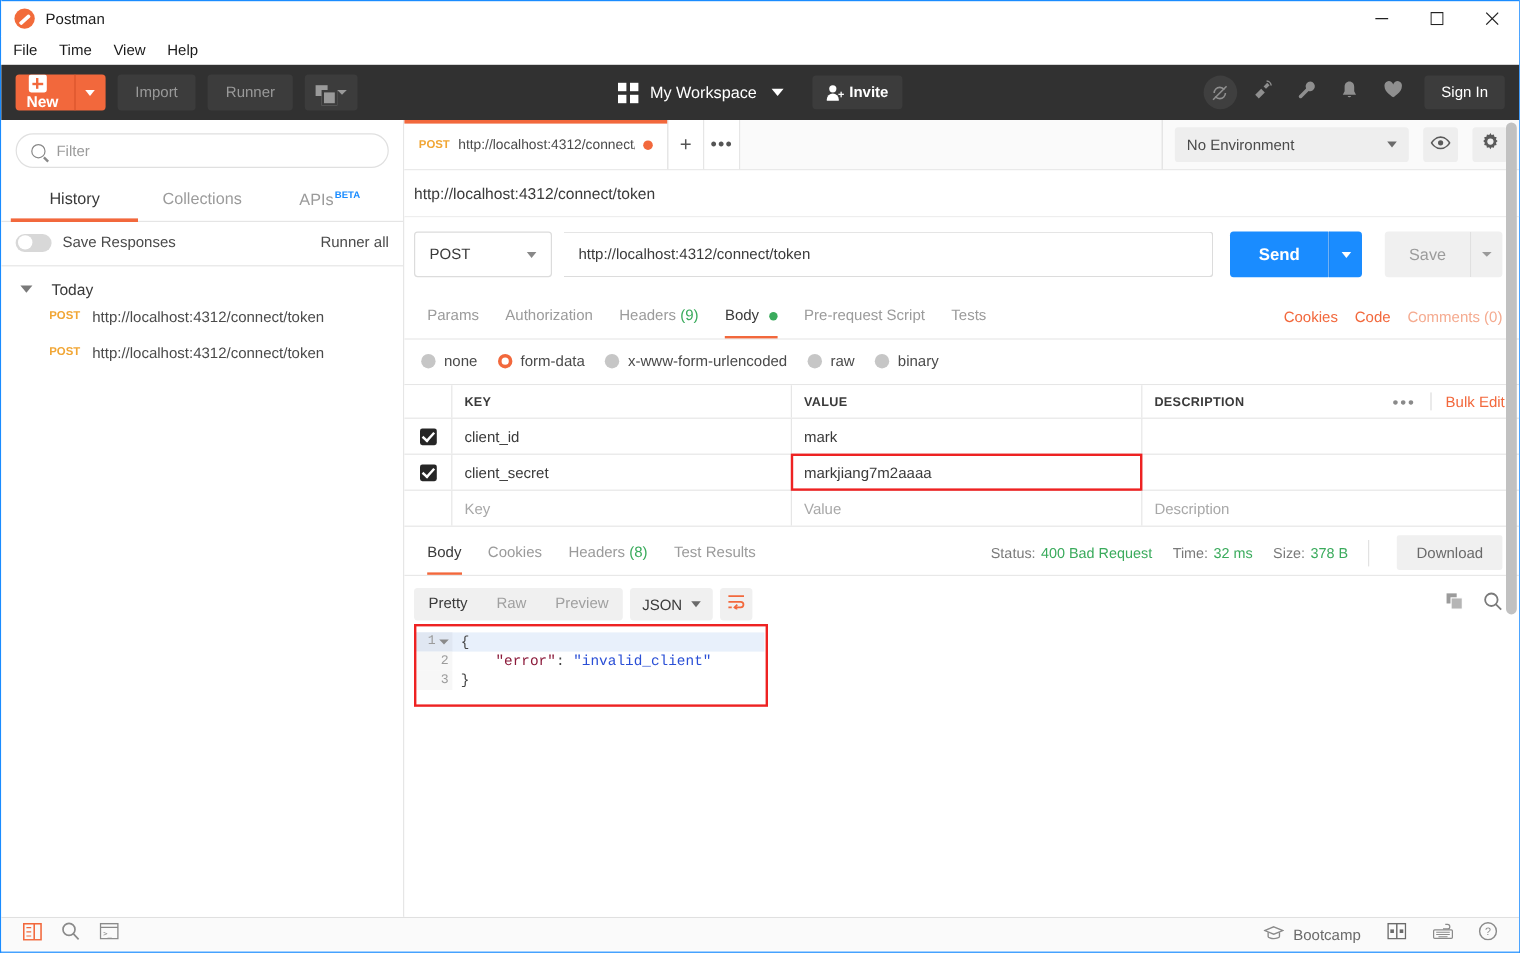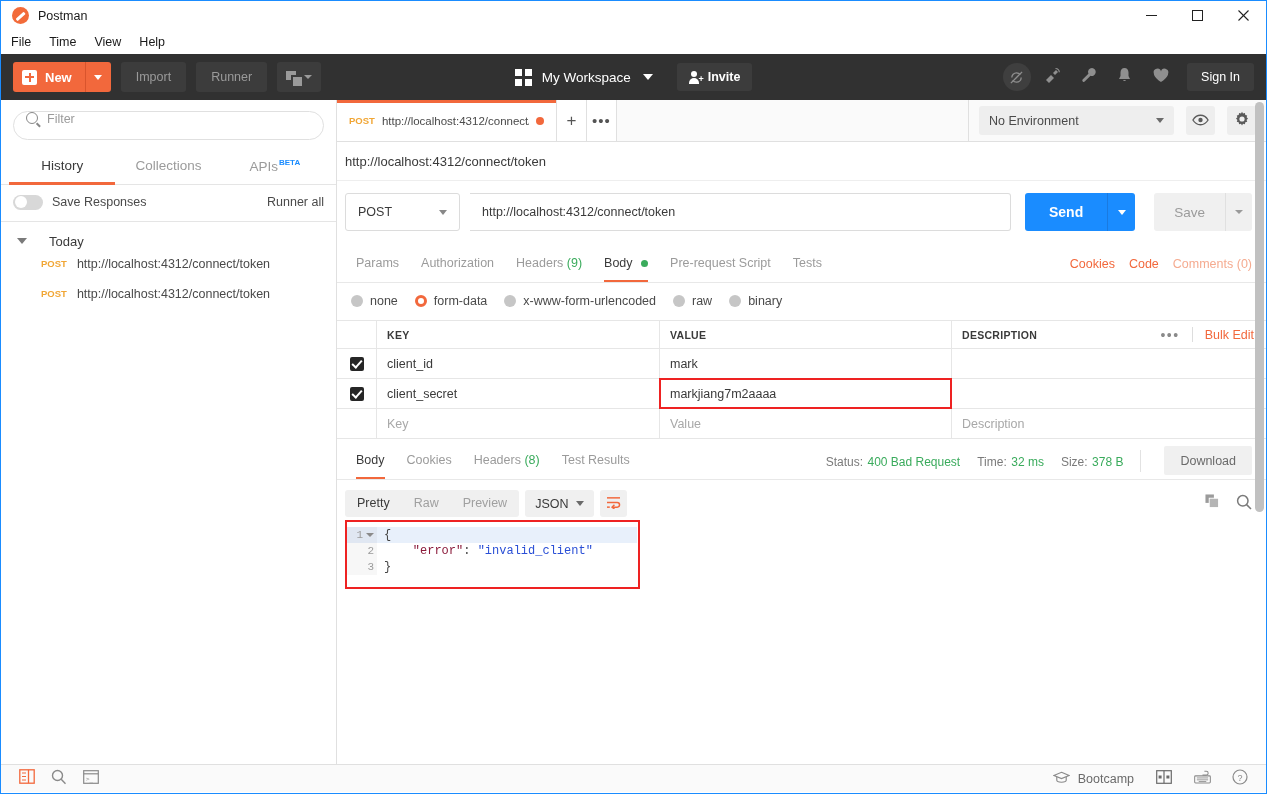--- a/index.html
+++ b/index.html
@@ -47,21 +47,21 @@
 
   
   .toolbar {
     height: 46px; background: #313131; display: flex; align-items: center;
     padding: 0 12px; position: relative;
   }
   .btn-new {
     display: flex; align-items: center; height: 30px; background: #f2683c;
     border-radius: 3px; overflow: hidden; cursor: pointer;
   }
-  .btn-new-main { display: flex; align-items: center; padding: 0 13px 0 9px; height: 30px; }
+  .btn-new-main { display: flex; align-items: center; padding: 0 13px 0 9px; height: 30px; flex-direction: column; }
   .plus-box {
     width: 15px; height: 15px; background: #fff; border-radius: 2px;
     position: relative; margin-right: 8px; flex: none;
   }
   .plus-box::before, .plus-box::after {
     content: ""; position: absolute; background: #f2683c;
   }
   .plus-box::before { left: 6.5px; top: 3px; width: 2px; height: 9px; }
   .plus-box::after { left: 3px; top: 6.5px; width: 9px; height: 2px; }
   .btn-new-label { color: #fff; font-size: 13px; font-weight: bold; }
@@ -130,21 +130,21 @@
   }
 
   
   .main { display: flex; height: calc(794px - 31px - 23px - 46px - 28px - 2px); }
 
   
   .sidebar { width: 336px; border-right: 1px solid #e0e0e0; background: #fff; display: flex; flex-direction: column; flex: none; }
   .filter-wrap { padding: 11px 12px 9px 12px; }
   .filter-box {
     height: 29px; border: 1px solid #e0e0e0; border-radius: 15px; display: flex;
-    padding: 0 12px; gap: 9px; background: #fff;
+    align-items: center; padding: 0 12px; gap: 9px; background: #fff;
   }
   .mag { width: 12px; height: 12px; border: 1.6px solid #888; border-radius: 50%; position: relative; flex: none; }
   .mag::after { content: ""; position: absolute; right: -4px; bottom: -3px; width: 5px; height: 1.6px; background: #888; transform: rotate(45deg); }
   .filter-placeholder { color: #9b9b9b; font-size: 12.5px; }
 
   .side-tabs { display: flex; border-bottom: 1px solid #e5e5e5; padding: 0 8px; }
   .side-tab {
     flex: 1; text-align: center; font-size: 13.5px; color: #9b9b9b; padding: 9px 0 10px;
     position: relative; cursor: pointer;
   }
@@ -161,21 +161,21 @@
     width: 30px; height: 15px; border-radius: 8px; background: #d8d8d8; position: relative; flex: none;
   }
   .toggle::after {
     content: ""; position: absolute; left: 1.5px; top: 1.5px; width: 12px; height: 12px;
     border-radius: 50%; background: #fff;
   }
   .save-label { font-size: 12.5px; color: #4a4a4a; margin-left: 9px; }
   .clear-all { margin-left: auto; font-size: 12.5px; color: #4a4a4a; cursor: pointer; }
 
   .hist-group { padding: 12px 0 0 0; }
-  .hist-group-hdr { display: flex; align-items: center; padding: 0 0 0 16px; gap: 22px; }
+  .hist-group-hdr { display: flex; align-items: center; padding: 0 0 0 16px; gap: 16px; }
   .tri { width: 0; height: 0; border-left: 5px solid transparent; border-right: 5px solid transparent; border-top: 6px solid #7a7a7a; }
   .hist-group-title { font-size: 13px; color: #3a3a3a; }
   .hist-item {
     display: flex; align-items: center; gap: 10px; padding: 8px 12px 8px 40px; cursor: pointer;
   }
   .method-post { color: #f1a635; font-size: 9.5px; font-weight: bold; flex: none; }
   .hist-url { font-size: 12.5px; color: #4a4a4a; white-space: nowrap; }
 
   
   .right { flex: 1; display: flex; flex-direction: column; min-width: 0; background: #fff; position: relative; }

